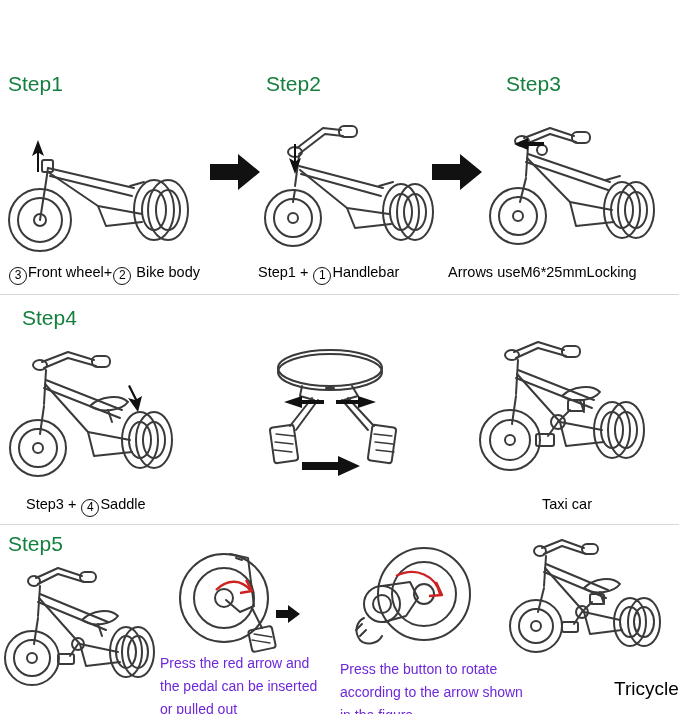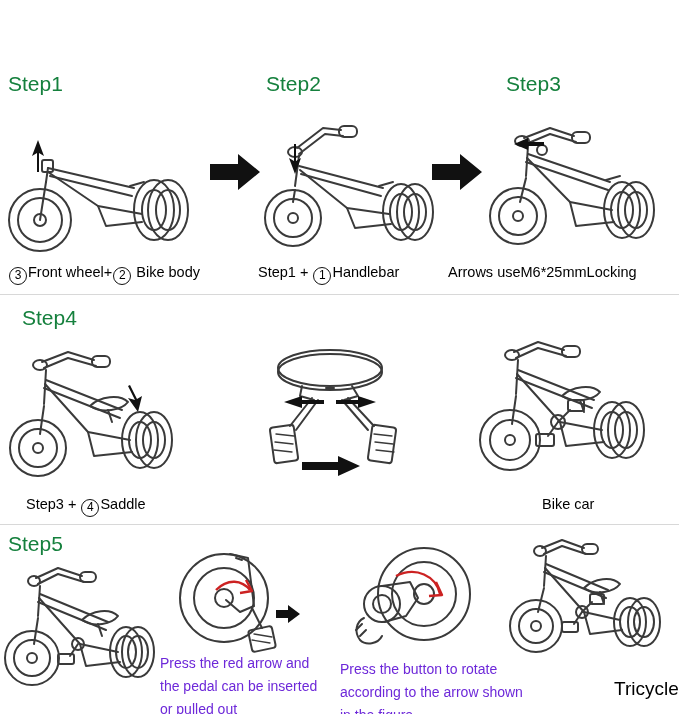--- a/index.html
+++ b/index.html
@@ -300,21 +300,21 @@
         <rect x="106" y="70" width="16" height="11" rx="2"></rect>
       </g>
     </svg>
   </div>
 
   <div class="caption" style="left:0; top:496px;margin-left:26px;">
     <span>Step3 + </span><span class="circnum">4</span><span>Saddle</span>
   </div>
 
 
-  <div class="caption" style="left:542px; top:496px;">Bike car</div>
+  <div class="caption" style="left:542px; top:496px;">Taxi car</div>
 
   <div class="hr" style="top:524px;"></div>
 
   <div class="step-label" style="left:8px; top:532px;">Step5</div>
 
   <div class="fig" style="left:0px; top:560px;">
     <svg width="165" height="145" viewBox="0 0 165 145">
       <g fill="none" stroke="#3a3a3a" stroke-width="2" stroke-linecap="round" stroke-linejoin="round">
         <path d="M36 18 L58 8 L82 16"></path>
         <path d="M38 24 L58 14 L84 22"></path>

